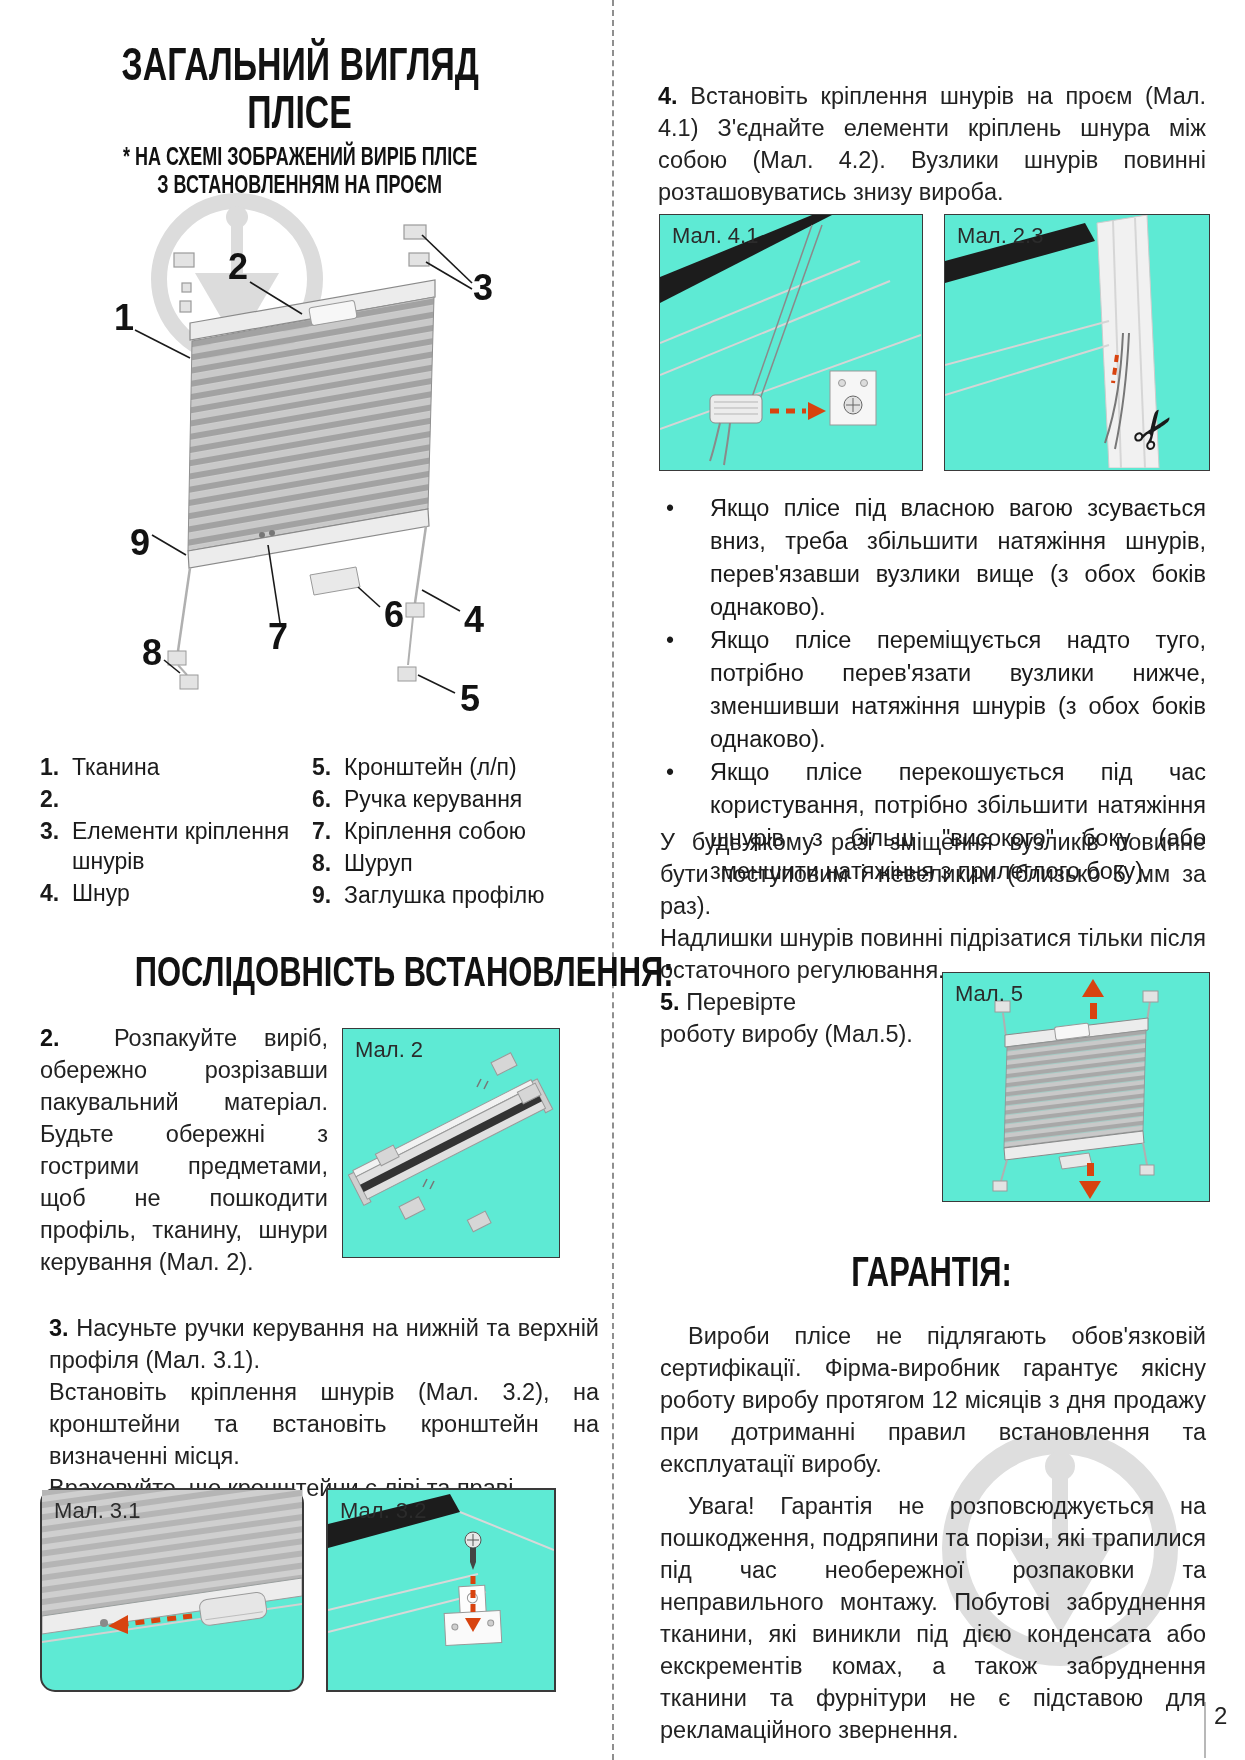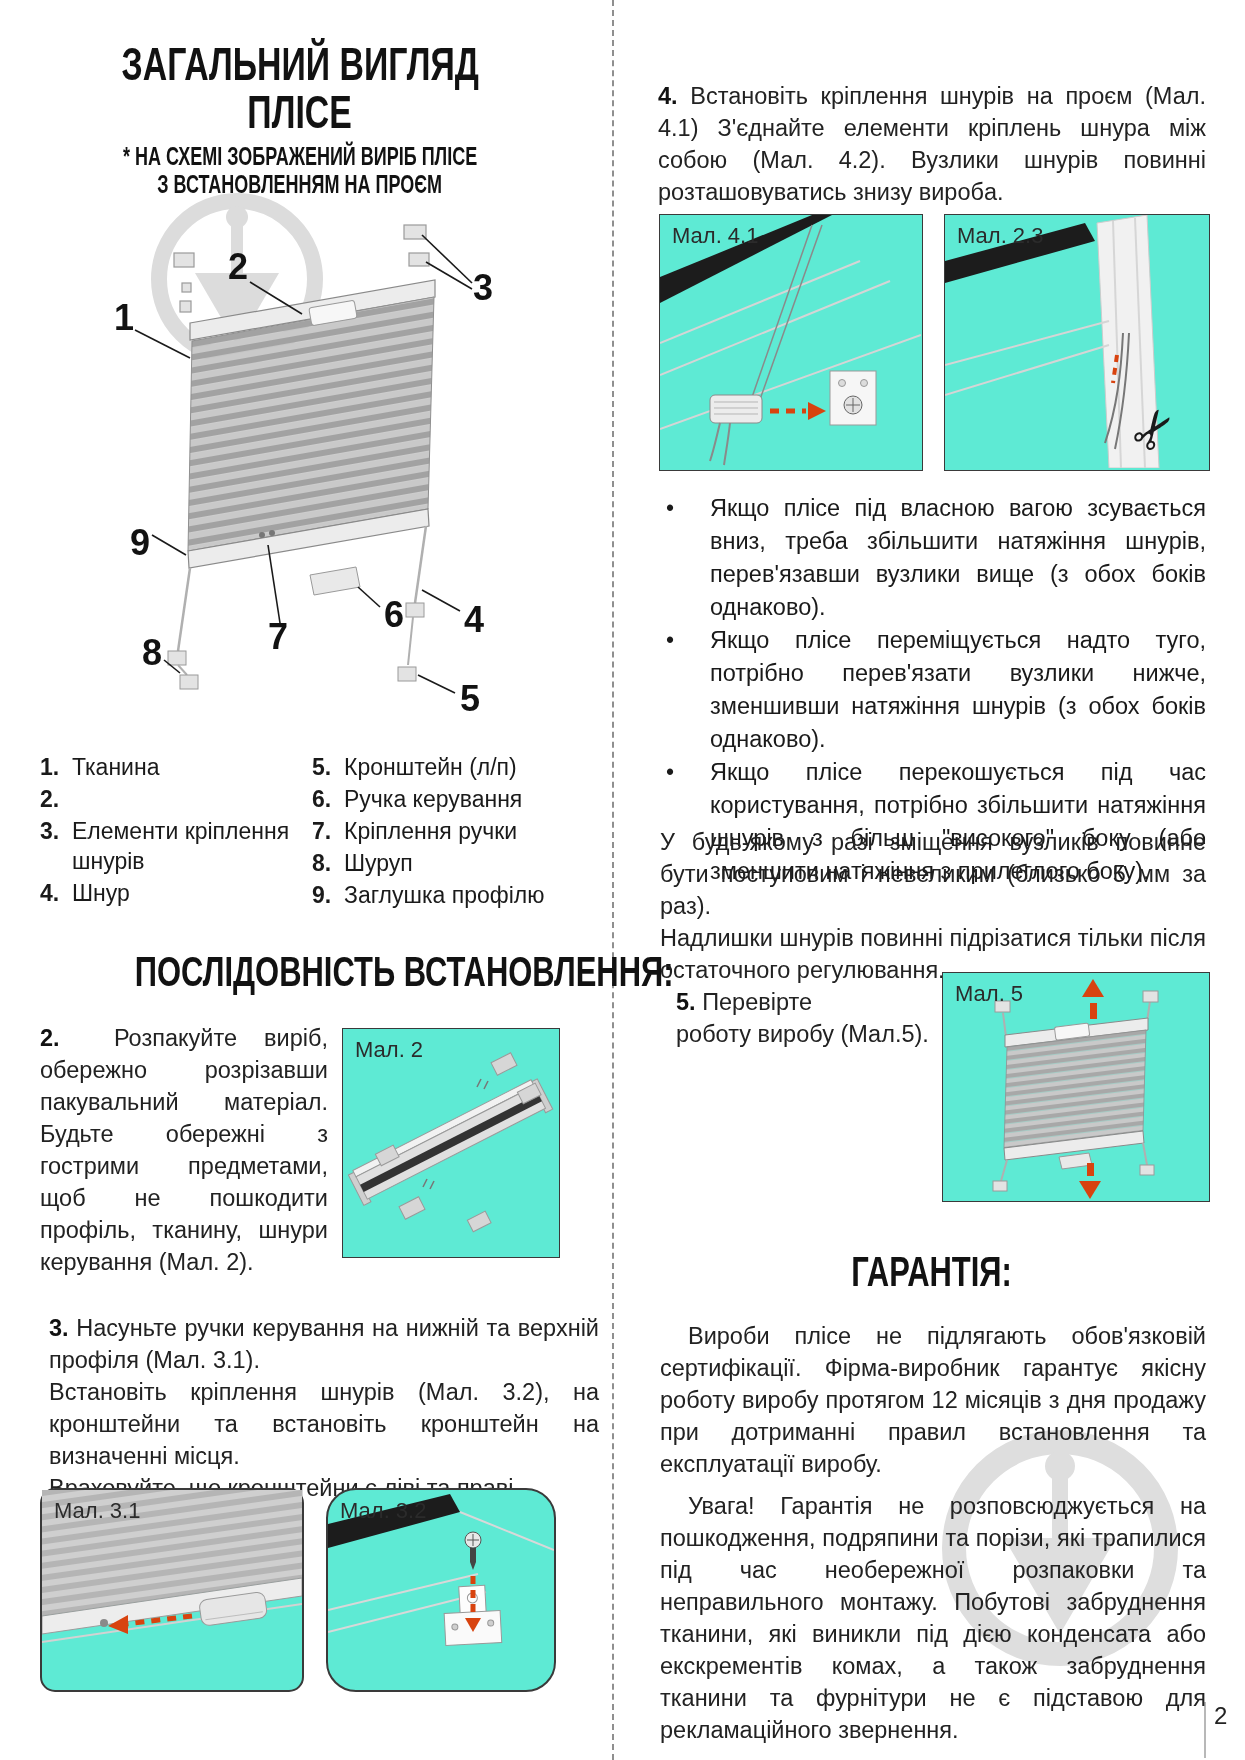--- a/index.html
+++ b/index.html
@@ -152,21 +152,21 @@
       <div class="leg-item">
           <span class="num">5.</span>
           <span class="txt">Кронштейн (л/п)</span>
         </div>
       <div class="leg-item">
           <span class="num">6.</span>
           <span class="txt">Ручка керування</span>
         </div>
       <div class="leg-item">
           <span class="num">7.</span>
-          <span class="txt">Кріплення ручки</span>
+          <span class="txt">Кріплення собою</span>
         </div>
       <div class="leg-item">
           <span class="num">8.</span>
           <span class="txt">Шуруп</span>
         </div>
       <div class="leg-item">
           <span class="num">9.</span>
           <span class="txt">Заглушка профілю</span>
         </div>
     </div>
@@ -229,21 +229,21 @@
         <rect x="158" y="106" width="66" height="26" rx="8" fill="#e6e6e6" stroke="#9a9a9a"></rect>
         <line x1="162" y1="126" x2="220" y2="126" stroke="#bdbdbd"></line>
       </g>
       <g>
         <line x1="150" y1="126" x2="84" y2="134" stroke="#d8430f" stroke-width="5" stroke-dasharray="9 7"></line>
         <polygon points="86,125 66,136 86,144" fill="#d8430f"></polygon>
       </g>
     </svg>
   </div>
 
-  <div class="fig" style="left:326px;top:1488px;width:230px;height:204px;border-radius:30px;">
+  <div class="fig" style="left:326px;top:1488px;width:230px;height:204px;">
     <span class="fig-label">Мал. 3.2</span>
     <svg width="226" height="200" viewBox="0 0 226 200">
       <polygon points="0,34 122,4 132,22 0,58" fill="#1c1c1c"></polygon>
       <g stroke="#d8d8d8" stroke-width="2">
         <line x1="0" y1="120" x2="150" y2="84"></line>
         <line x1="0" y1="142" x2="158" y2="102"></line>
         <line x1="132" y1="22" x2="226" y2="60"></line>
       </g>
       <g transform="rotate(-3 144 120)">
         <rect x="132" y="96" width="26" height="30" fill="#fdfdfd" stroke="#999"></rect>
@@ -330,21 +330,21 @@
     <div class="bullet"><span class="dot">•</span><span>Якщо плісе під власною вагою зсувається вниз, треба збільшити натяжіння шнурів, перев'язавши вузлики вище (з обох боків однаково).</span></div>
     <div class="bullet"><span class="dot">•</span><span>Якщо плісе переміщується надто туго, потрібно перев'язати вузлики нижче, зменшивши натяжіння шнурів (з обох боків однаково).</span></div>
     <div class="bullet"><span class="dot">•</span><span>Якщо плісе перекошується під час користування, потрібно збільшити натяжіння шнурів з більш "високого" боку (або зменшити натяжіння з прилеглого боку).</span></div>
   </div>
 
   <div class="abs body-txt" style="left:660px;top:826px;width:546px;">
     <p>У будь-якому разі зміщення вузликів повинне бути поступовим і невеликим (близько 5 мм за раз).</p>
     <p>Надлишки шнурів повинні підрізатися тільки після остаточного регулювання.</p>
   </div>
 
-  <div class="abs body-txt" style="left:660px;top:986px;width:262px;text-align:left;margin-left:16px;">
+  <div class="abs body-txt" style="left:660px;top:986px;width:262px;text-align:left;">
     <p><b>5.</b> <span>Перевірте</span></p>
     <p><span>роботу виробу (Мал.5).</span></p>
   </div>
 
   <div class="fig" style="left:942px;top:972px;width:268px;height:230px;border-width:1.5px;">
     <span class="fig-label">Мал. 5</span>
     <svg width="265" height="227" viewBox="0 0 265 227">
       <defs>
         <pattern id="pl5" width="9" height="9" patternUnits="userSpaceOnUse" patternTransform="rotate(-7)">
           <rect width="9" height="4.5" fill="#a8a8a8"></rect>

